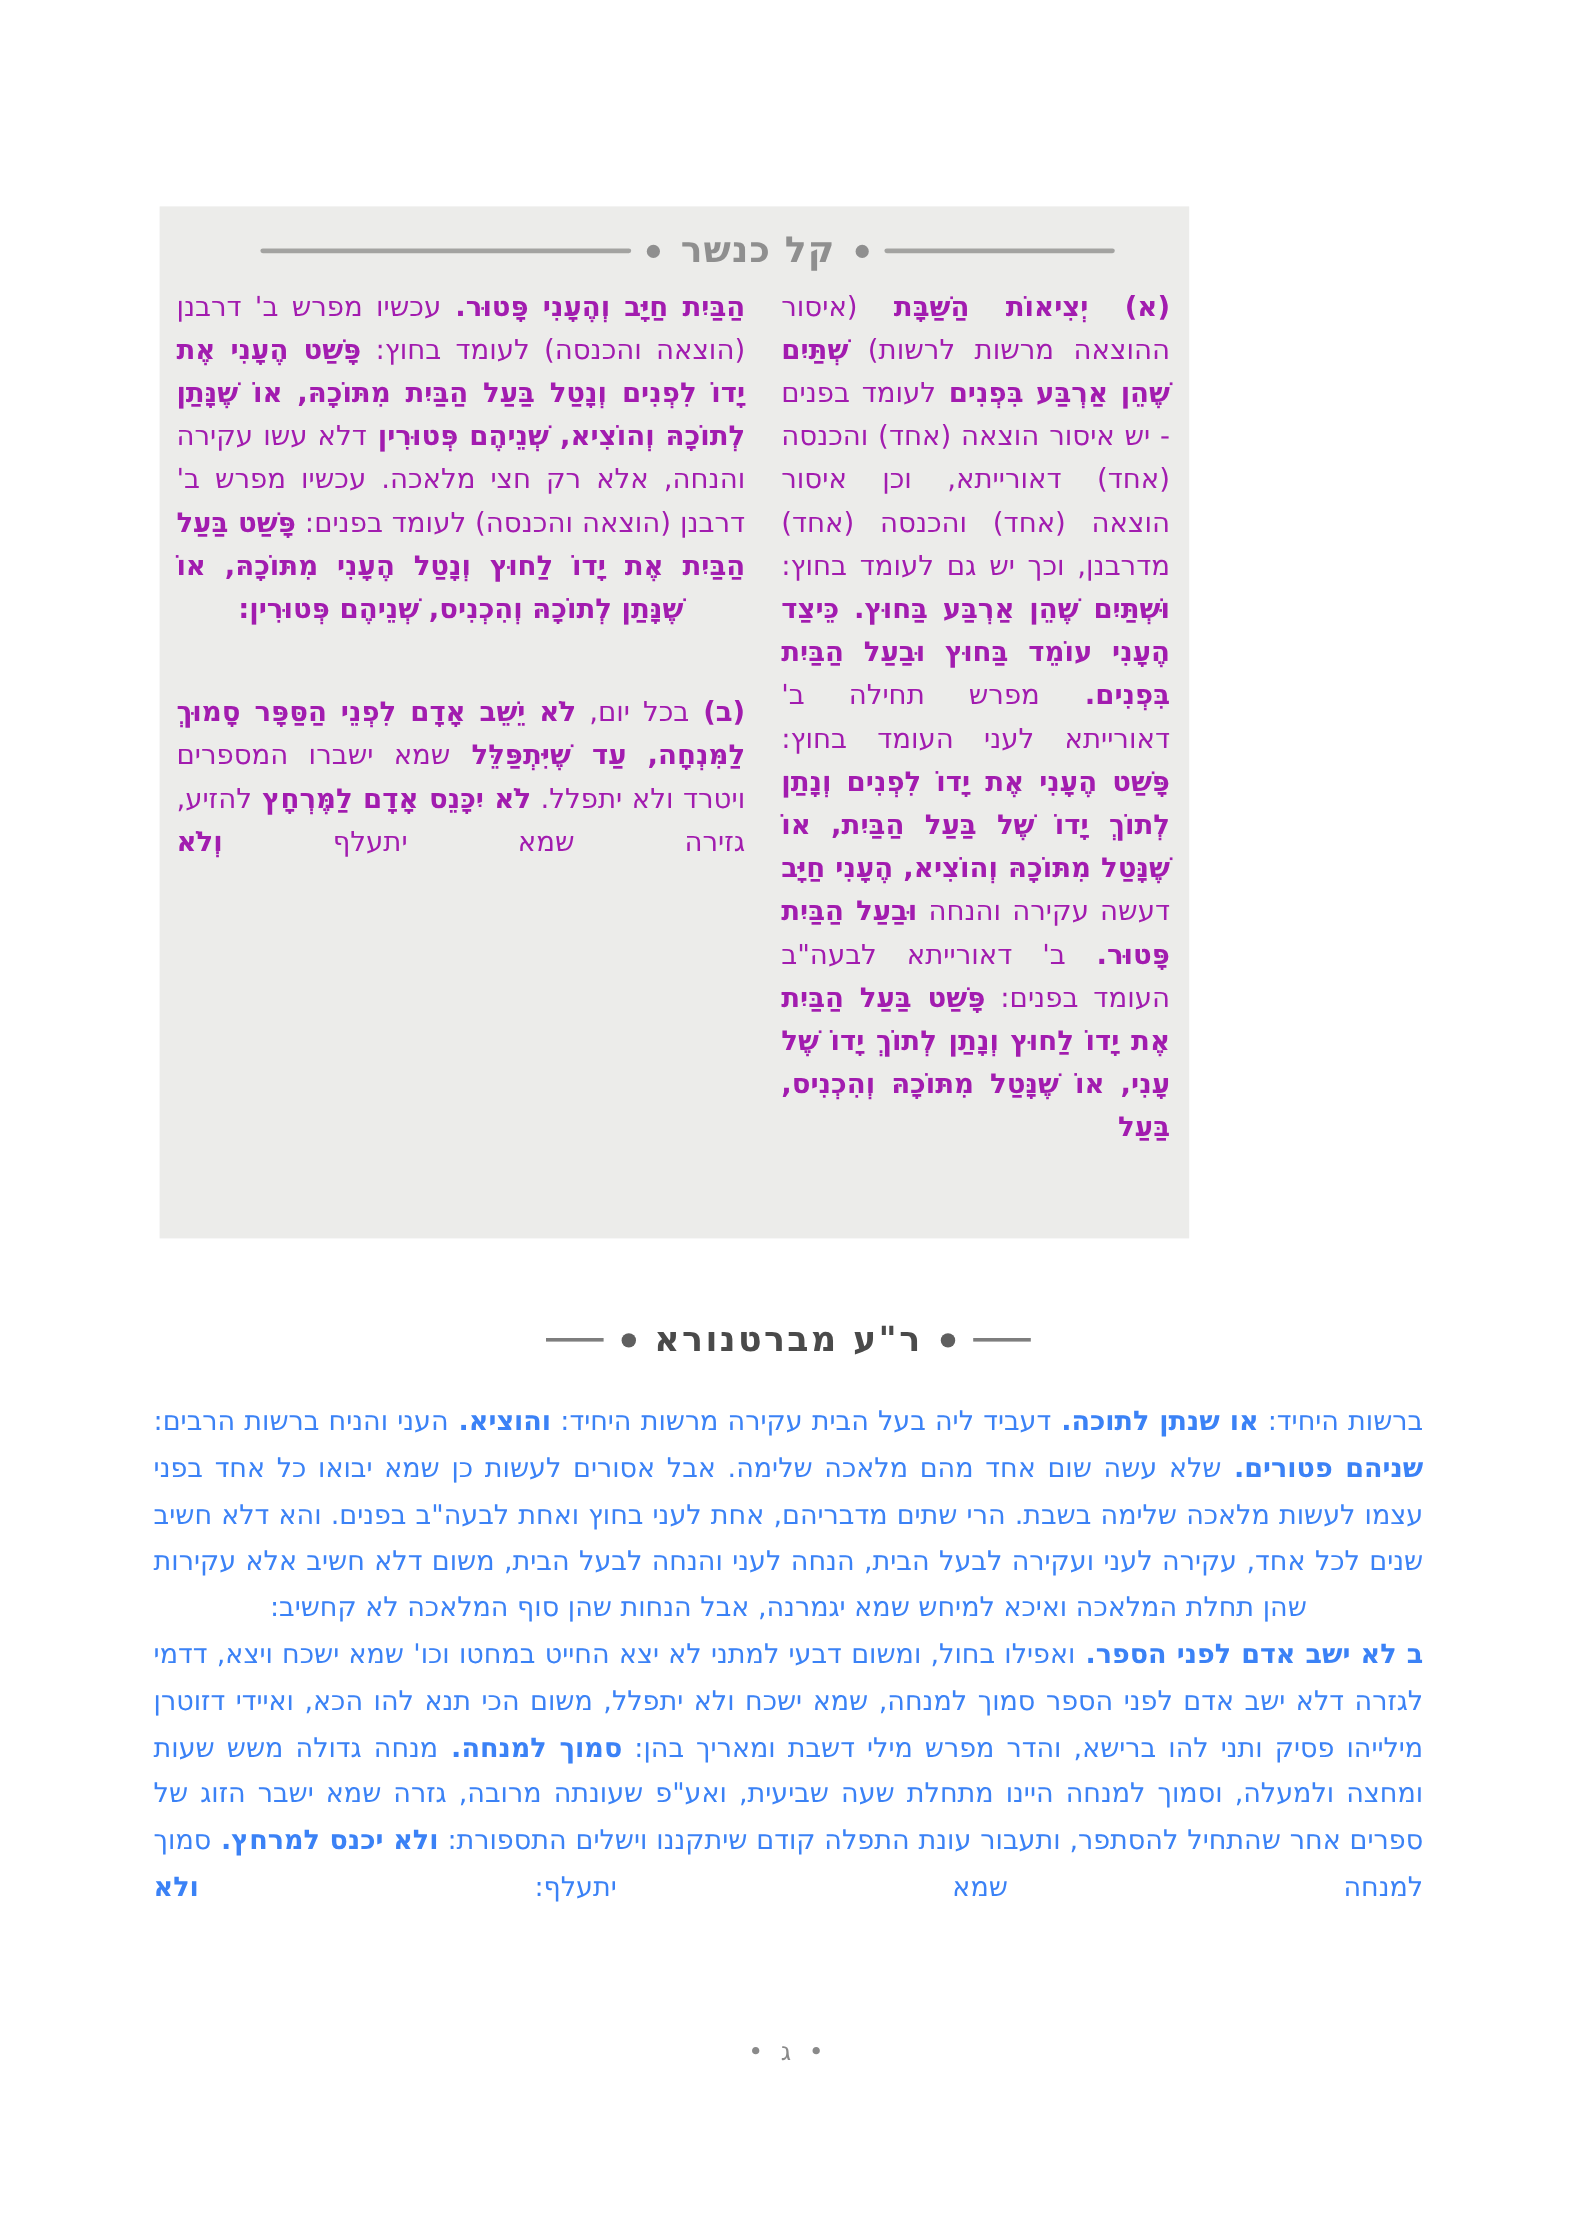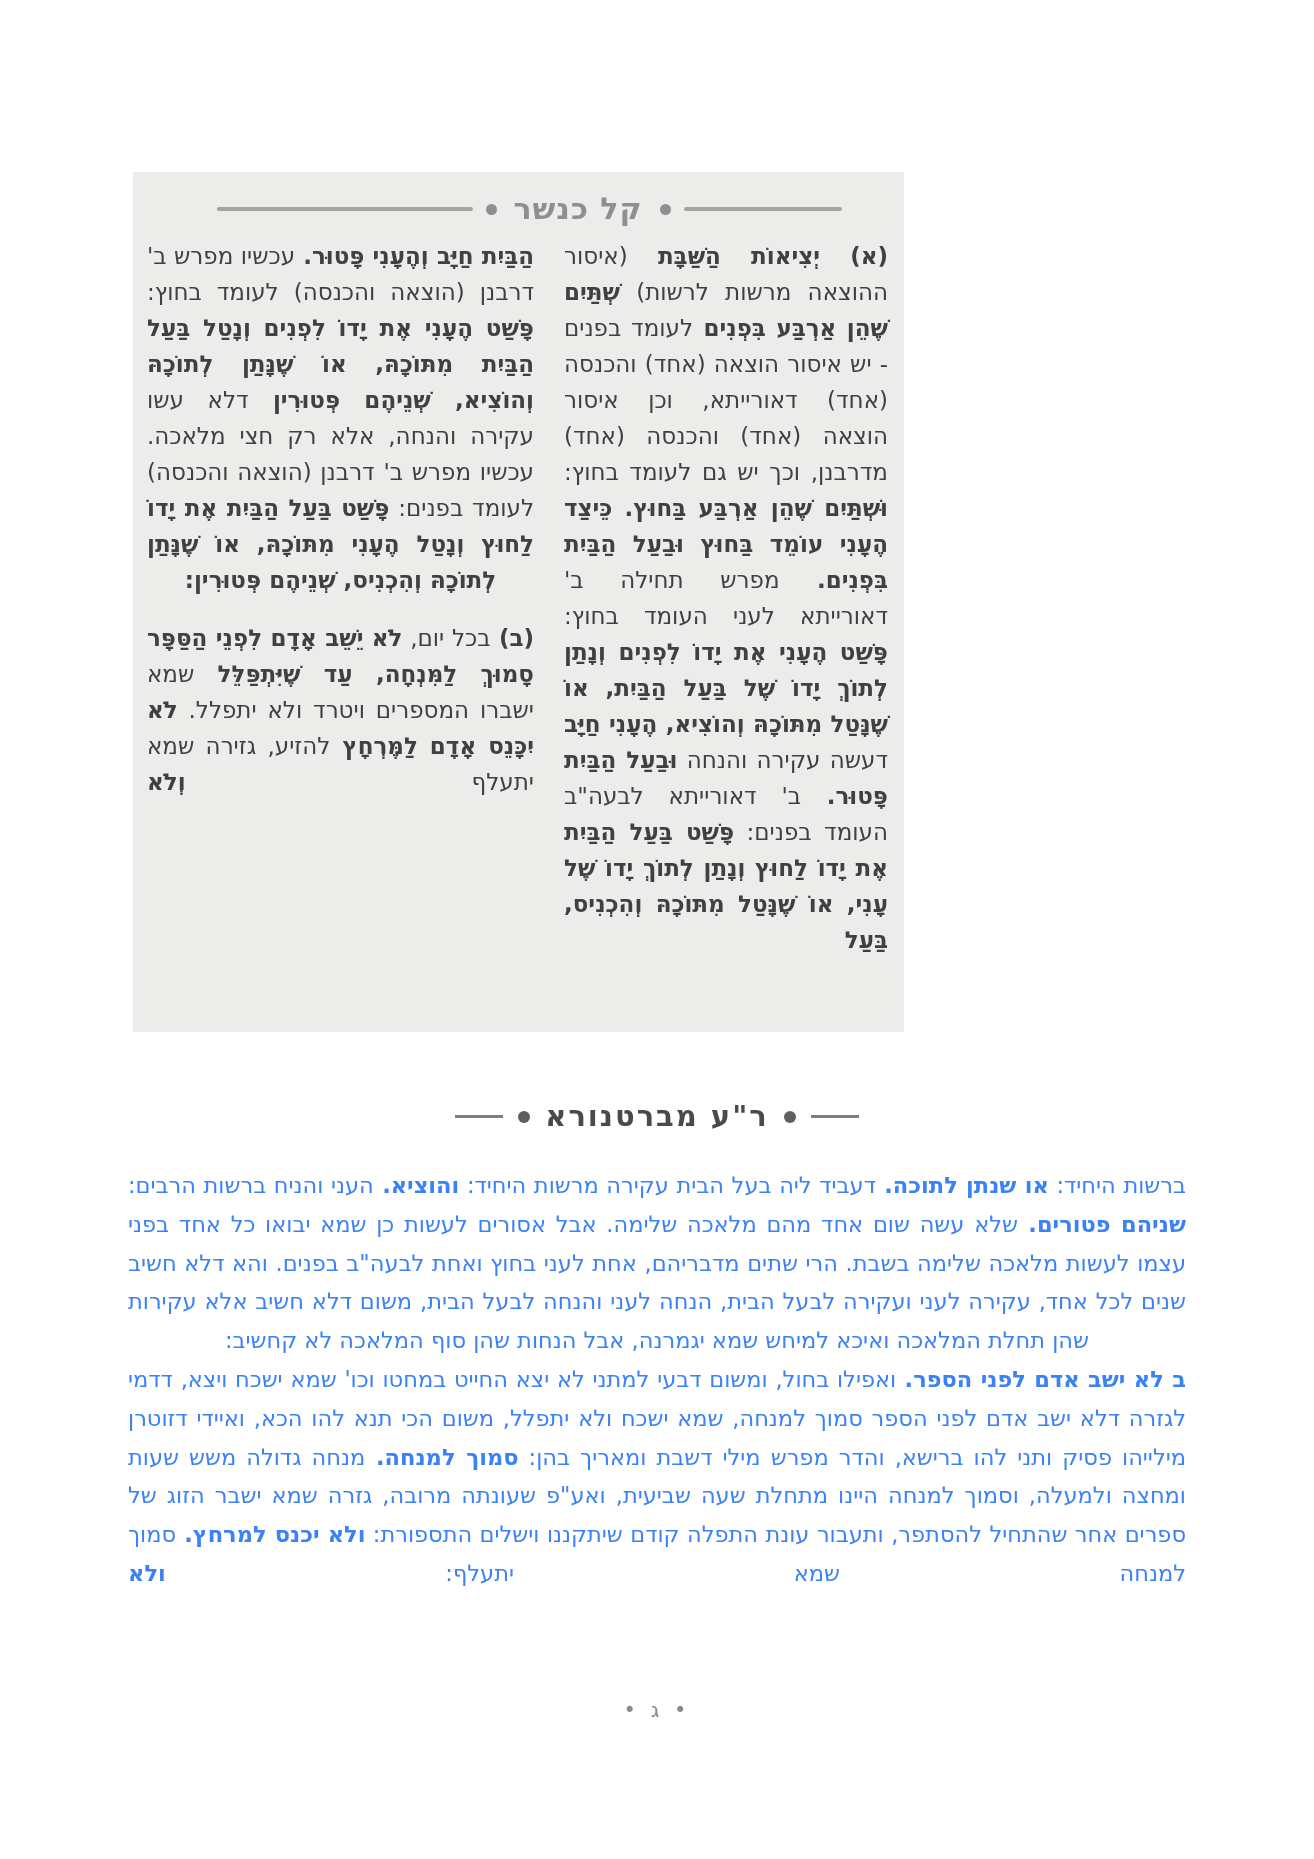--- a/index.html
+++ b/index.html
@@ -5,41 +5,41 @@
   * { margin:0; padding:0; box-sizing:border-box; }
   html,body { background:#ffffff; }
   .page {
     position:relative; width:1314px; height:1859px; margin:0 auto;
     background:#ffffff; direction:rtl;
     font-family:"DejaVu Sans", sans-serif; color:#191919;
     overflow:hidden;
   }
   
   .mishnah-box {
-    position:absolute; left:133px; top:172px; width:771px; min-height:860px;
+    position:absolute; left:133px; top:172px; width:858px; min-height:860px;
     background:#ececea; padding-bottom:3px;
   }
   .box-header { display:flex; align-items:center; padding:22px 62px 0 84px; gap:13px; }
   .rule { height:4px; background:#a3a3a1; border-radius:2px; }
   .rule-r { flex:0.62; }
   .rule-l { flex:1; }
   .hdot { width:11px; height:11px; border-radius:50%; background:#8f8f8f; flex:0 0 auto; }
   .box-title {
     font-size:30px; font-weight:bold; color:#8f8f8f;
     line-height:1; letter-spacing:1px; padding:0 4px; white-space:nowrap;
   }
   .columns { display:flex; gap:30px; padding:14px 16px 0 14px; }
   .col-right { width:324px; flex:0 0 auto; }
   .col-left  { flex:1; }
   .mp {
-    font-size:23px; line-height:36px; text-align:justify; color:#404040;
+    font-size:23px; line-height:36px; text-align:justify; color:#a21caf;
   }
   .col-right .mp { text-align-last:justify; }
   .p1 { text-align-last:center; }
-  .p2 { margin-top:22px; text-align-last:justify; }
+  .p2 { margin-top:50px; text-align-last:justify; }
   .seg-b { font-weight:bold; }
   
   .bartenura-header {
     position:absolute; top:1102px; left:0; width:100%;
     display:flex; align-items:center; justify-content:center; gap:15px;
   }
   .bh-dash { width:48px; height:3px; background:#7e7e7e; }
   .bh-dot { width:12px; height:12px; border-radius:50%; background:#5f5f5f; }
   .bh-title {
     font-size:29px; font-weight:bold; color:#4a4a4a;

